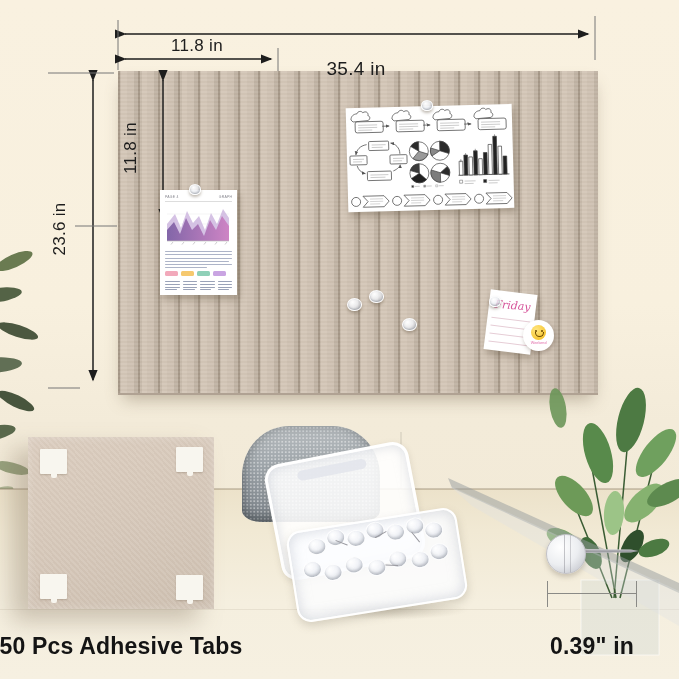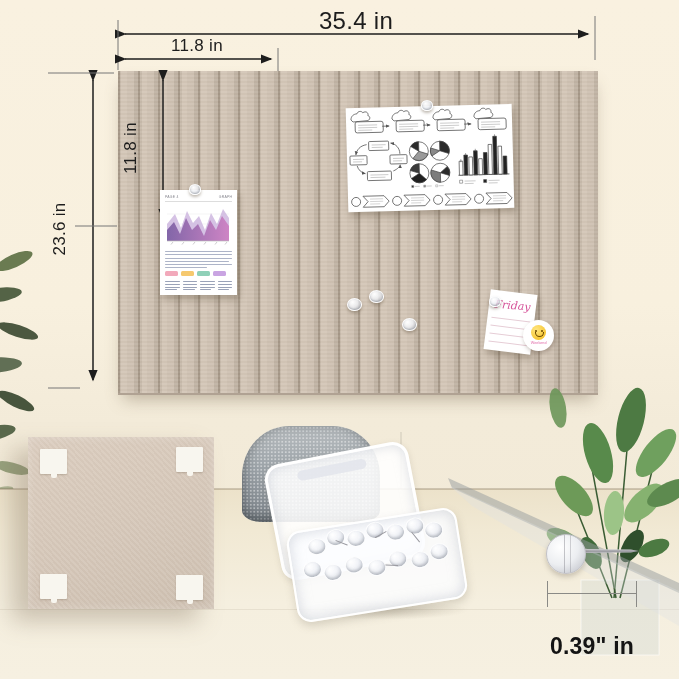--- a/index.html
+++ b/index.html
@@ -13,21 +13,21 @@
       repeating-linear-gradient(180deg, rgba(255,255,255,.04) 0 2px, rgba(90,75,60,.03) 2px 4px),
       repeating-linear-gradient(90deg,
         #a69888 0 1.6px, #c8bbac 1.6px 3.5px, #d4c7b8 3.5px 9px,
         #cfc2b3 9px 16px, #c1b4a5 16.5px 20px);
     border-bottom:2px solid #b0a293;
     box-shadow:0 9px 16px -5px rgba(120,104,82,.45);}
 
   
   .anno-label{color:#1d1d1d;font-size:17px;letter-spacing:.3px;white-space:nowrap;
     transform:translate(-50%,-50%);}
-  .anno-label.big{font-size:24px;}
+  .anno-label.big{font-size:19px;margin-top:48px;}
   .anno-label.vert{transform:translate(-50%,-50%) rotate(-90deg);}
 
   
   .paper{background:#fff;box-shadow:2px 4px 7px rgba(90,75,55,.35);}
   .graph-page{left:160px;top:190px;width:77px;height:105px;padding:4px 5px;box-sizing:border-box;}
   .gp-head{display:flex;justify-content:space-between;border-bottom:1px solid #ddd;
     padding-bottom:1px;margin-bottom:2px;}
   .gp-head span{font-size:6px;letter-spacing:.4px;color:#8a8a92;transform:scale(.58);}
   .gp-head span:first-child{transform-origin:left center;}
   .gp-head span:last-child{transform-origin:right center;}
@@ -468,15 +468,16 @@
     <polygon points="448,478 679,583 679,593 452,488" fill="rgba(150,155,158,.5)"></polygon>
     <polygon points="450,486 679,591 679,626 472,506" fill="rgba(222,226,228,.33)"></polygon>
   </svg>
 
   <div class="abs pin-needle"></div>
   <div class="abs pin-head"></div>
   <div class="abs measure-line"></div>
   <div class="abs measure-tick" style="left:547px"></div>
   <div class="abs measure-tick" style="left:636px"></div>
 
+  <div class="abs prod-label" style="left:121px">50 Pcs Adhesive Tabs</div>
   <div class="abs prod-label" style="left:592px">0.39" in</div>
 
 </div>
 
 </body></html>

